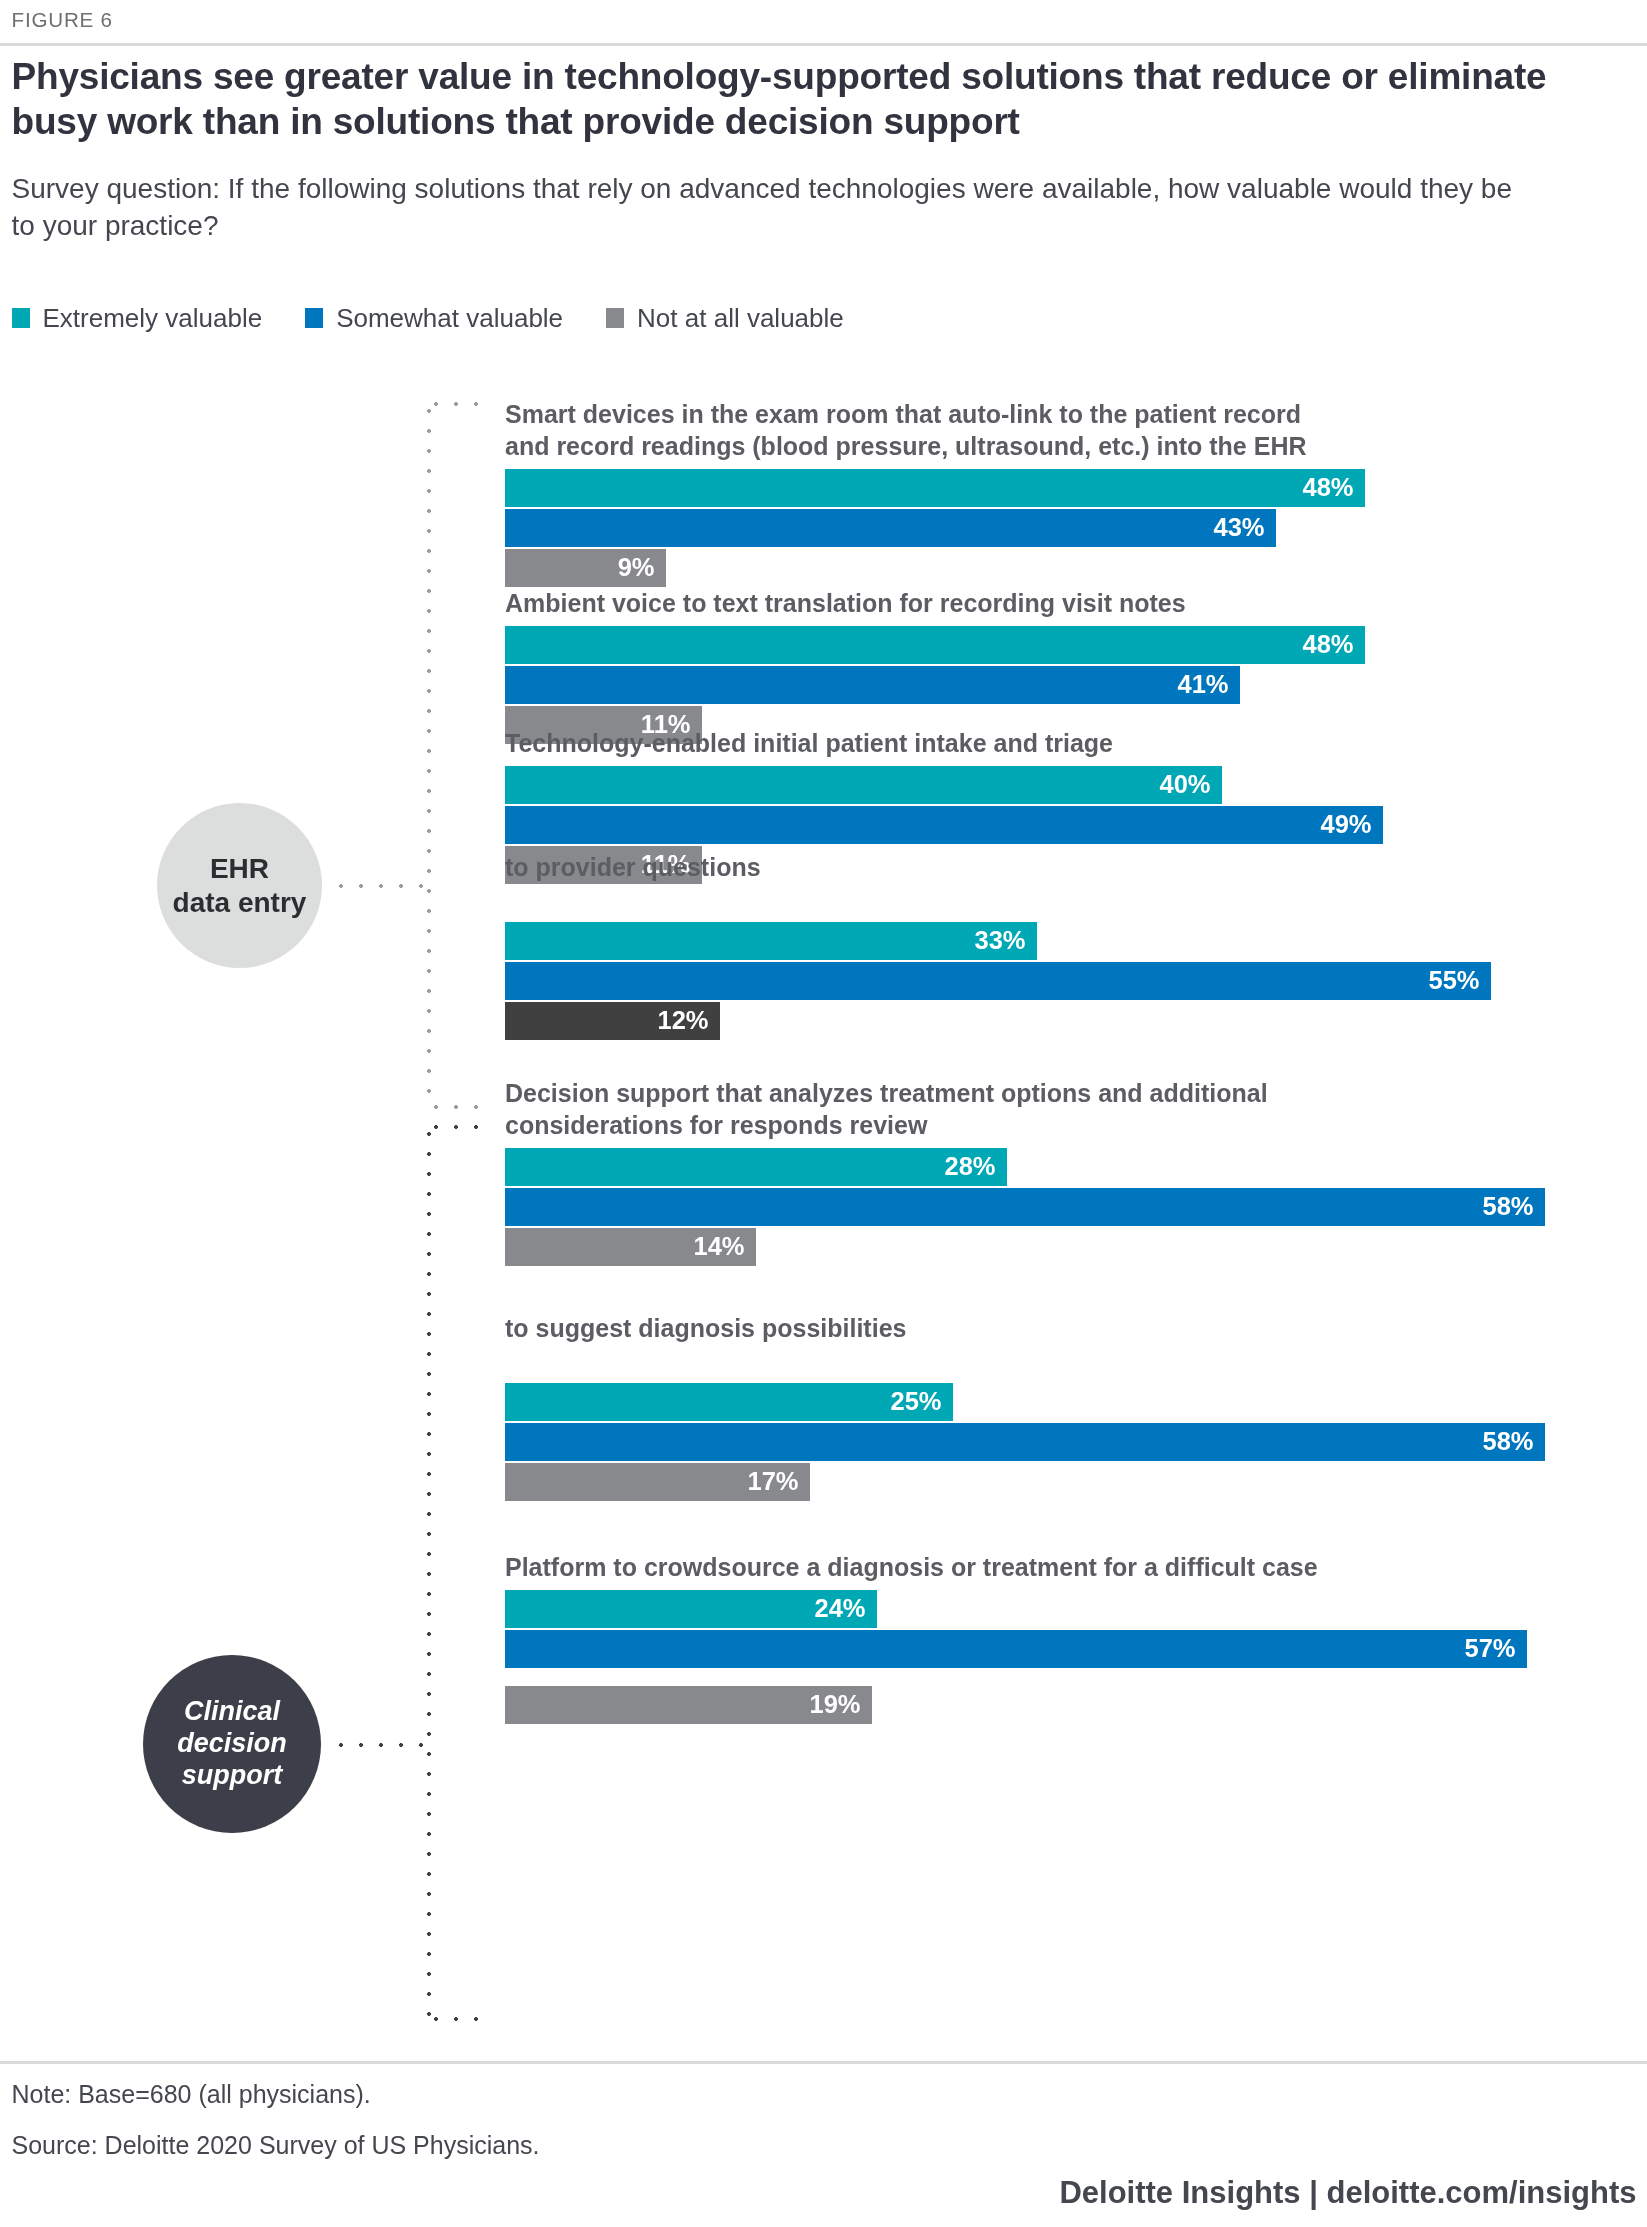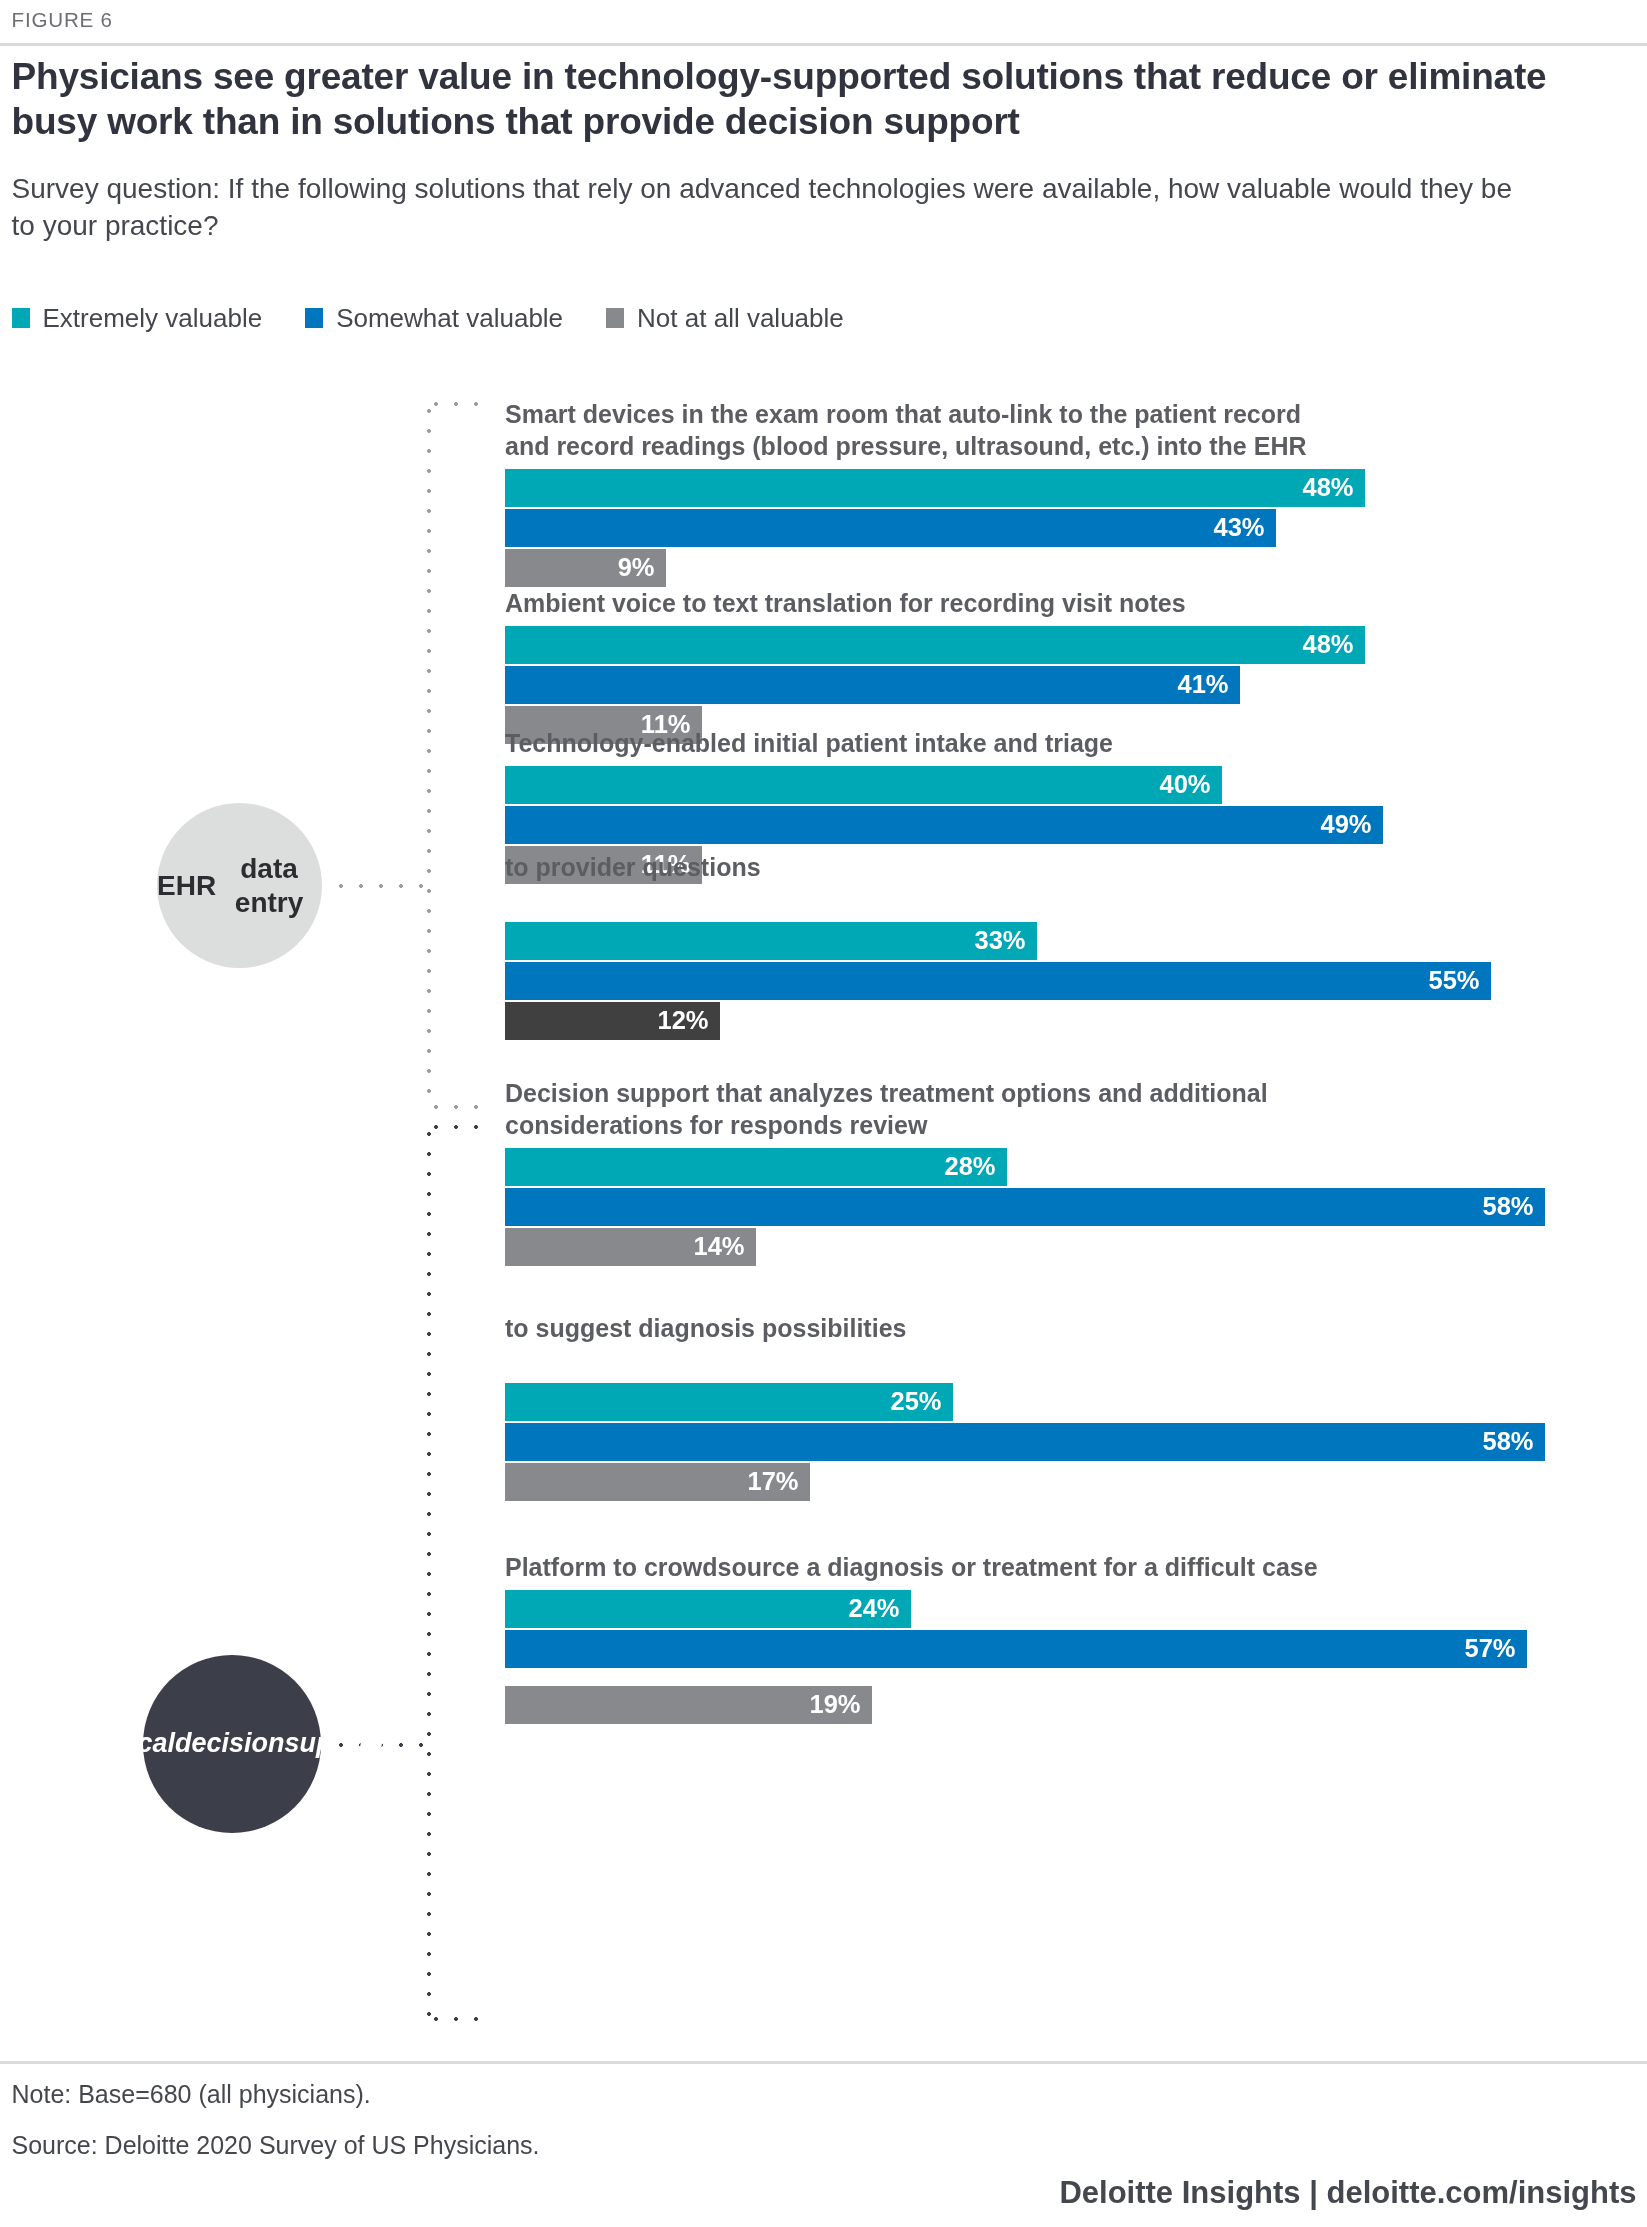--- a/index.html
+++ b/index.html
@@ -52,21 +52,21 @@
     position: absolute; height: 5.8px;
     background-image: radial-gradient(circle, currentColor 2px, rgba(0,0,0,0) 2.1px);
     background-size: 20px 5.8px; background-repeat: repeat-x;
   }
   .bracket.ehr { color: #9a9ca1; }
   .bracket.cds { color: #3c3e49; }
 
   
   .bubble {
     position: absolute; border-radius: 50%;
-    display: flex; flex-direction: row;
+    display: flex; flex-direction: column;
     align-items: center; justify-content: center;
     text-align: center; font-weight: 700;
   }
   .bubble.ehr { background: #dcdedd; color: #2c2d31; }
   .bubble.cds { background: #3c3e49; color: #ffffff; font-style: italic; }
   .bubble span { display: block; line-height: 1.18; }
 
   
   .group { position: absolute; left: 505px; }
   .group-label {
@@ -281,21 +281,21 @@
             </div>
           </div>
         </div>
       </div>
       <div class="group" style="top: 1170px; width: 1096px;">
         <div class="group-label">
           <div>Platform to crowdsource a diagnosis or treatment for a difficult case</div>
         </div>
         <div class="bars" style="top: 39px;">
           <div class="bar-row" style="height: 40px;">
-            <div class="bar" style="width: 406px; background: rgb(0, 167, 181); text-align: center;">
+            <div class="bar" style="width: 372px; background: rgb(0, 167, 181); text-align: center;">
               <span class="val">24%</span>
             </div>
           </div>
           <div class="bar-row" style="height: 40px;">
             <div class="bar" style="width: 1022px; background: rgb(0, 118, 190);">
               <span class="val">57%</span>
             </div>
           </div>
           <div class="bar-row" style="height: 38px;">
             <div class="bar" style="width: 367px; background: rgb(135, 137, 140); margin-top: 16px;">

